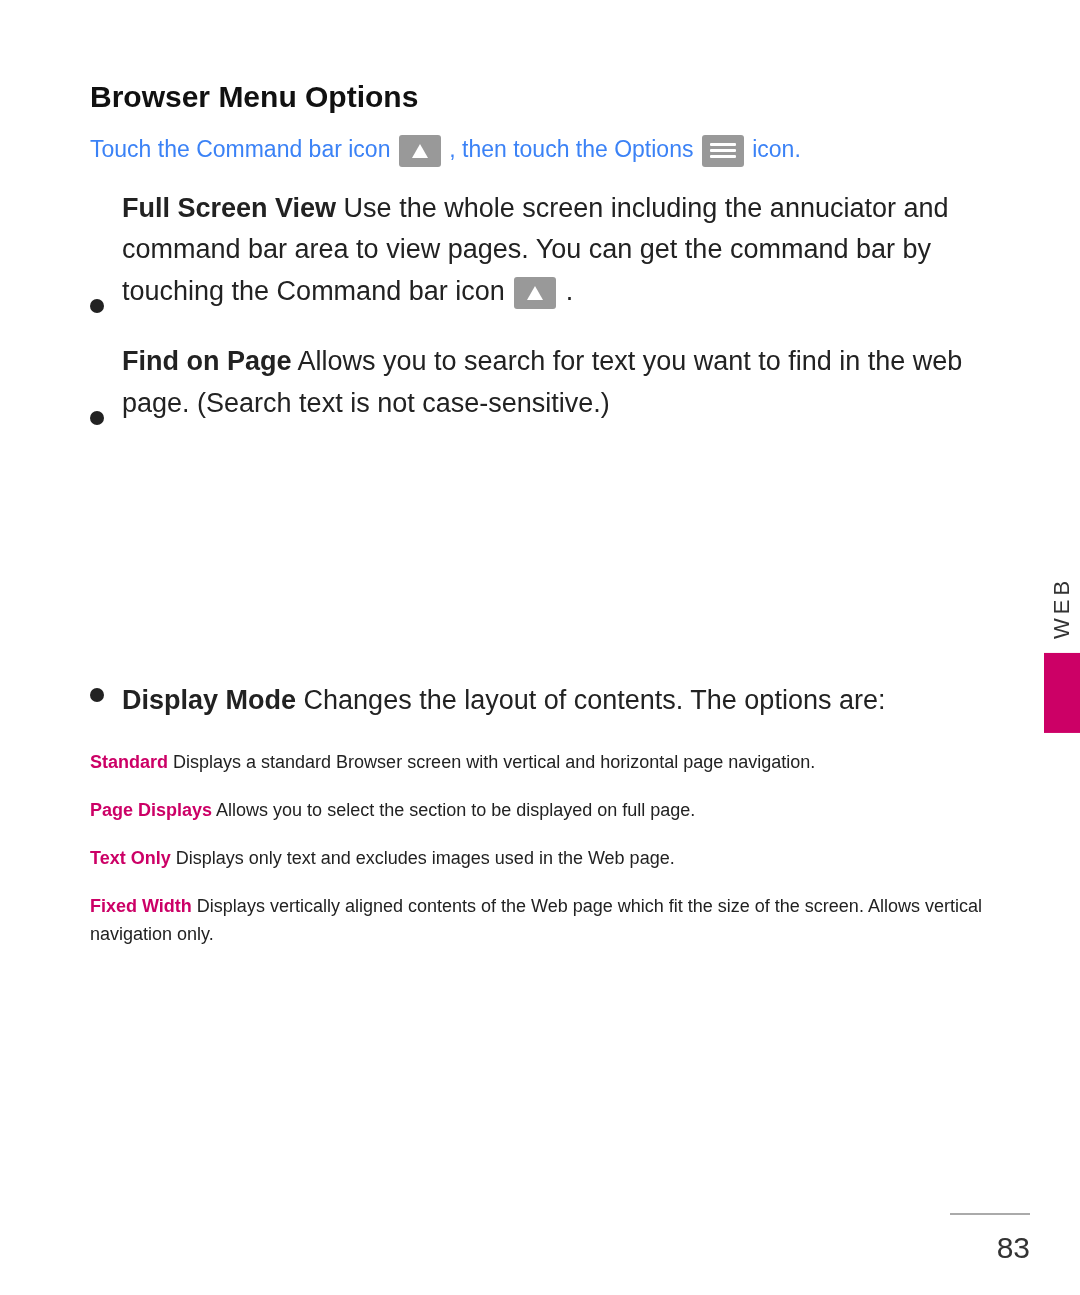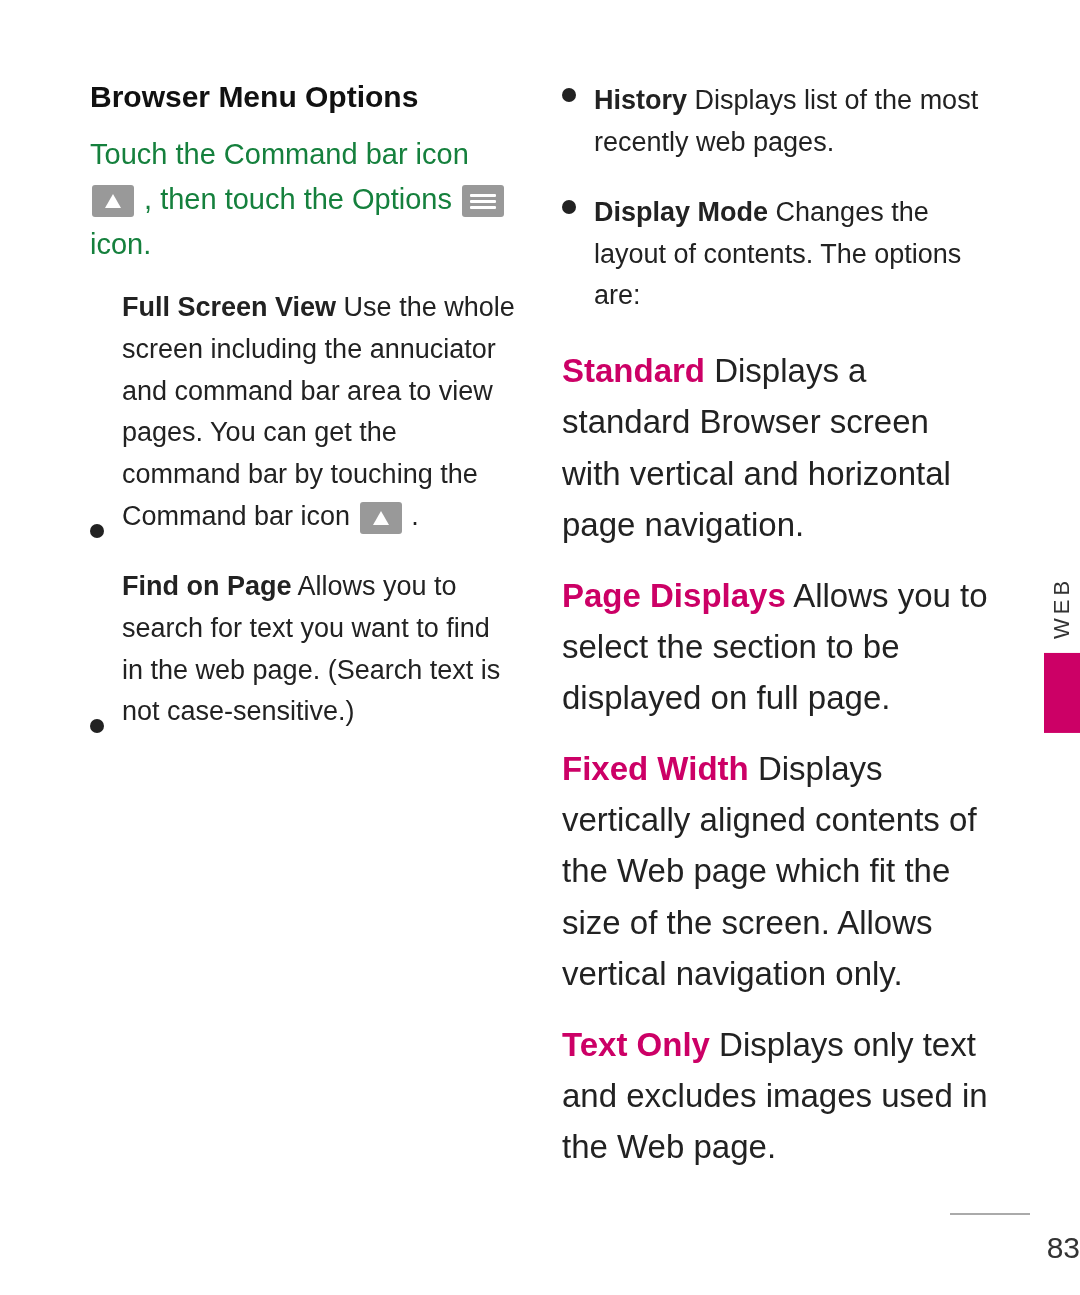--- a/index.html
+++ b/index.html
@@ -17,21 +17,21 @@
 
     .page-content {
       padding: 80px 90px 60px 90px;
       display: flex;
       flex-direction: column;
       height: 100%;
     }
 
     .two-col {
       display: flex;
-      flex-direction: row;
+      flex-direction: column;
       gap: 44px;
       flex: 1;
     }
 
     .left-col {
       flex: 1;
       min-width: 0;
     }
 
     .right-col {
@@ -40,23 +40,23 @@
     }
 
     .section-title {
       font-weight: bold;
       font-size: 30px;
       margin-bottom: 18px;
       color: #111;
     }
 
     .intro-text {
-      font-size: 29px;
+      font-size: 23px;
       line-height: 1.55;
-      color: #15803d;
+      color: #3b82f6;
       margin-bottom: 6px;
     }
 
     .bullet-list {
       list-style: none;
       padding: 0;
       margin-top: 20px;
     }
 
     .bullet-list li {
@@ -100,21 +100,21 @@
       line-height: 1.55;
     }
 
     .sub-section {
       margin-top: 18px;
       padding-left: 0;
     }
 
     .sub-section-item {
       margin-bottom: 20px;
-      font-size: 33px;
+      font-size: 18px;
       line-height: 1.55;
     }
 
     .colored-term-pink {
       color: #cc0066;
       font-weight: bold;
     }
 
     
     .side-tab {
@@ -142,20 +142,21 @@
       width: 36px;
       height: 80px;
       background: #cc0066;
     }
 
     
     .page-bottom {
       display: flex;
       justify-content: flex-end;
       align-items: flex-end;
+      padding-right: 50px;
       padding-bottom: 30px;
       position: absolute;
       bottom: 0;
       right: 0;
       left: 0;
     }
 
     .page-number {
       font-size: 30px;
       color: #333;
@@ -262,27 +263,20 @@
           </span>
         </li>
 
       </ul>
     </div>
 
     <div class="right-col">
 
       <ul class="right-bullet-list">
 
-        <li>
-          <span class="bullet-dot"></span>
-          <span class="bullet-text">
-            <span class="bold-term">History</span>
-            <span> Displays list of the most recently web pages.</span>
-          </span>
-        </li>
 
         <li>
           <span class="bullet-dot"></span>
           <span class="bullet-text">
             <span class="bold-term">Display Mode</span>
             <span> Changes the layout of contents. The options are:</span>
           </span>
         </li>
 
       </ul>
@@ -293,27 +287,27 @@
           <span class="colored-term-pink">Standard</span>
           <span> Displays a standard Browser screen with vertical and horizontal page navigation.</span>
         </div>
 
         <div class="sub-section-item">
           <span class="colored-term-pink">Page Displays</span>
           <span>  Allows you to select the section to be displayed on full page.</span>
         </div>
 
         <div class="sub-section-item">
+          <span class="colored-term-pink">Text Only</span>
+          <span> Displays only text and excludes images used in the Web page.</span>
+        </div>
+
+        <div class="sub-section-item">
           <span class="colored-term-pink">Fixed Width</span>
           <span> Displays vertically aligned contents of the Web page which fit the size of the screen. Allows vertical navigation only.</span>
-        </div>
-
-        <div class="sub-section-item">
-          <span class="colored-term-pink">Text Only</span>
-          <span> Displays only text and excludes images used in the Web page.</span>
         </div>
 
       </div>
 
     </div>
   </div>
 </div>
 
 <div class="side-tab">
   <span class="side-tab-text">WEB</span>

